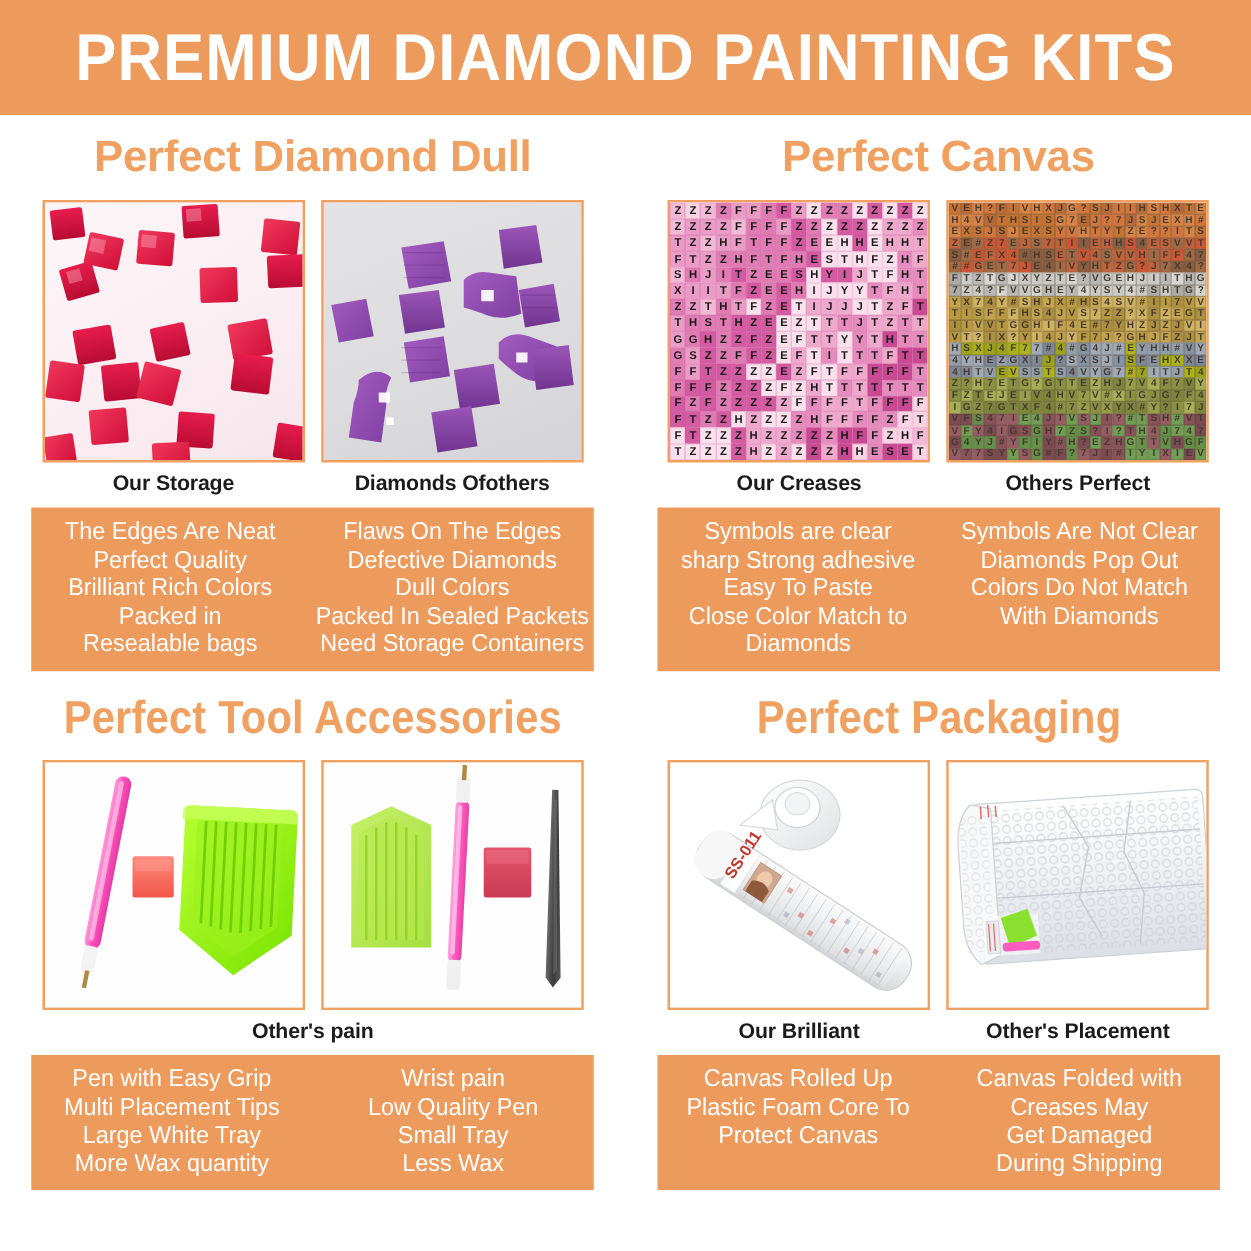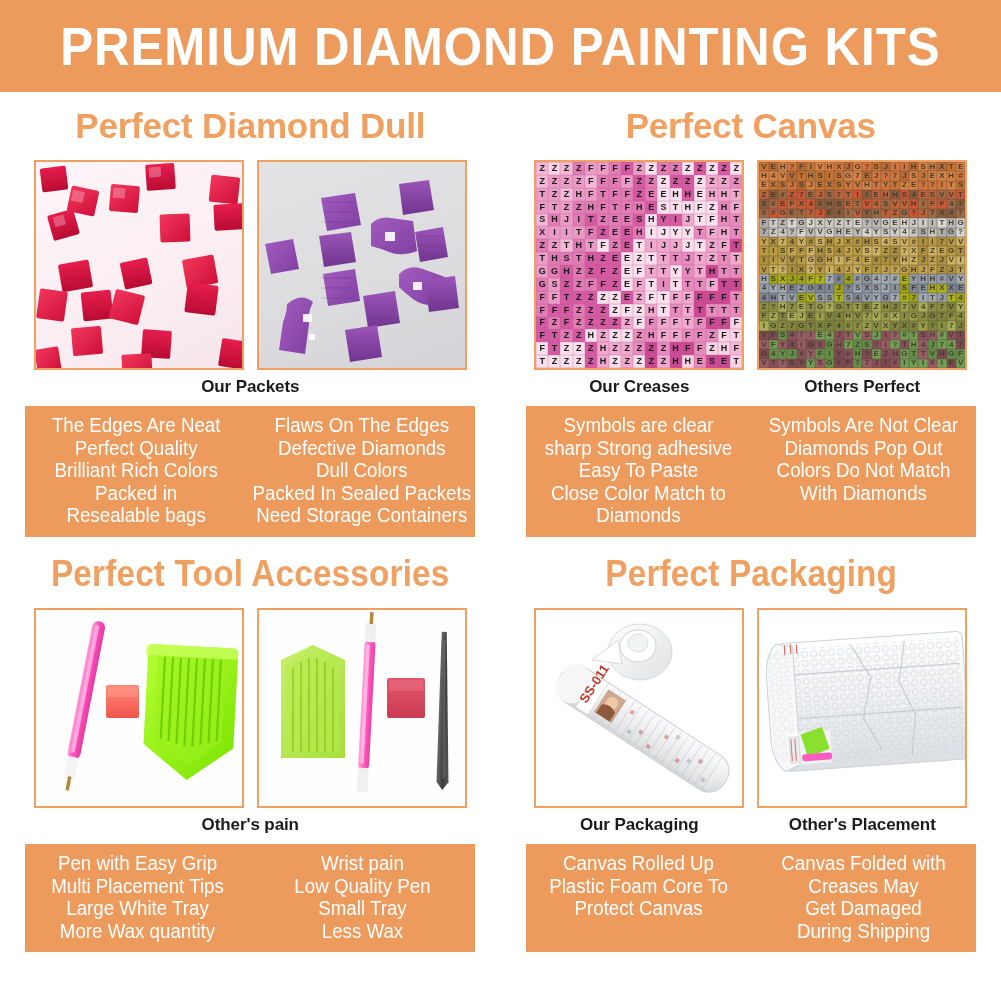--- a/index.html
+++ b/index.html
@@ -162,21 +162,22 @@
                 <path d="M64 40 h32 M64 50 h33 M64 60 h33"></path>
                 <path d="M62 116 h32 M62 126 h32 M62 136 h32"></path>
                 <path d="M158 74 h27 M158 84 h27"></path>
               </g>
             </svg>
           </div>
         </div>
       </div>
 
       <div class="cap-row">
-        <div class="cap">Our Packets</div>
+        <div class="cap">Our Storage</div>
+        <div class="cap">Diamonds Ofothers</div>
       </div>
 
       <div class="txtbox top">
         <div class="txtcol">
           <div class="ln">The Edges Are Neat</div>
           <div class="ln">Perfect Quality</div>
           <div class="ln">Brilliant Rich Colors</div>
           <div class="ln">Packed in</div>
           <div class="ln">Resealable bags</div>
         </div>
@@ -1246,21 +1247,21 @@
                       <path d="M34 124 v22"></path>
                   </g>
                 </g>
               </g>
             </svg>
           </div>
         </div>
       </div>
 
       <div class="cap-row">
-        <div class="cap">Our Packaging</div>
+        <div class="cap">Our Brilliant</div>
         <div class="cap">Other's Placement</div>
       </div>
 
       <div class="txtbox bot">
         <div class="txtcol">
           <div class="ln">Canvas Rolled Up</div>
           <div class="ln">Plastic Foam Core To</div>
           <div class="ln">Protect Canvas</div>
         </div>
         <div class="txtcol">

